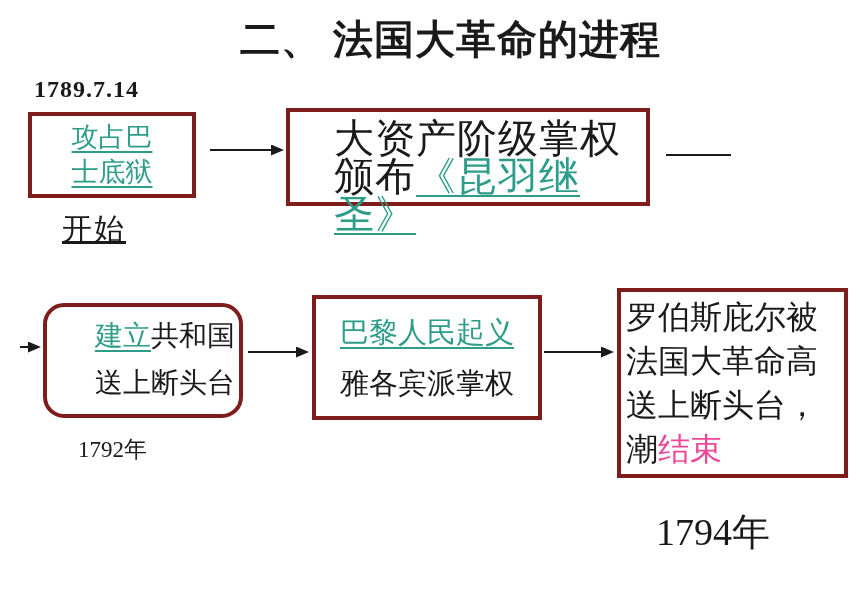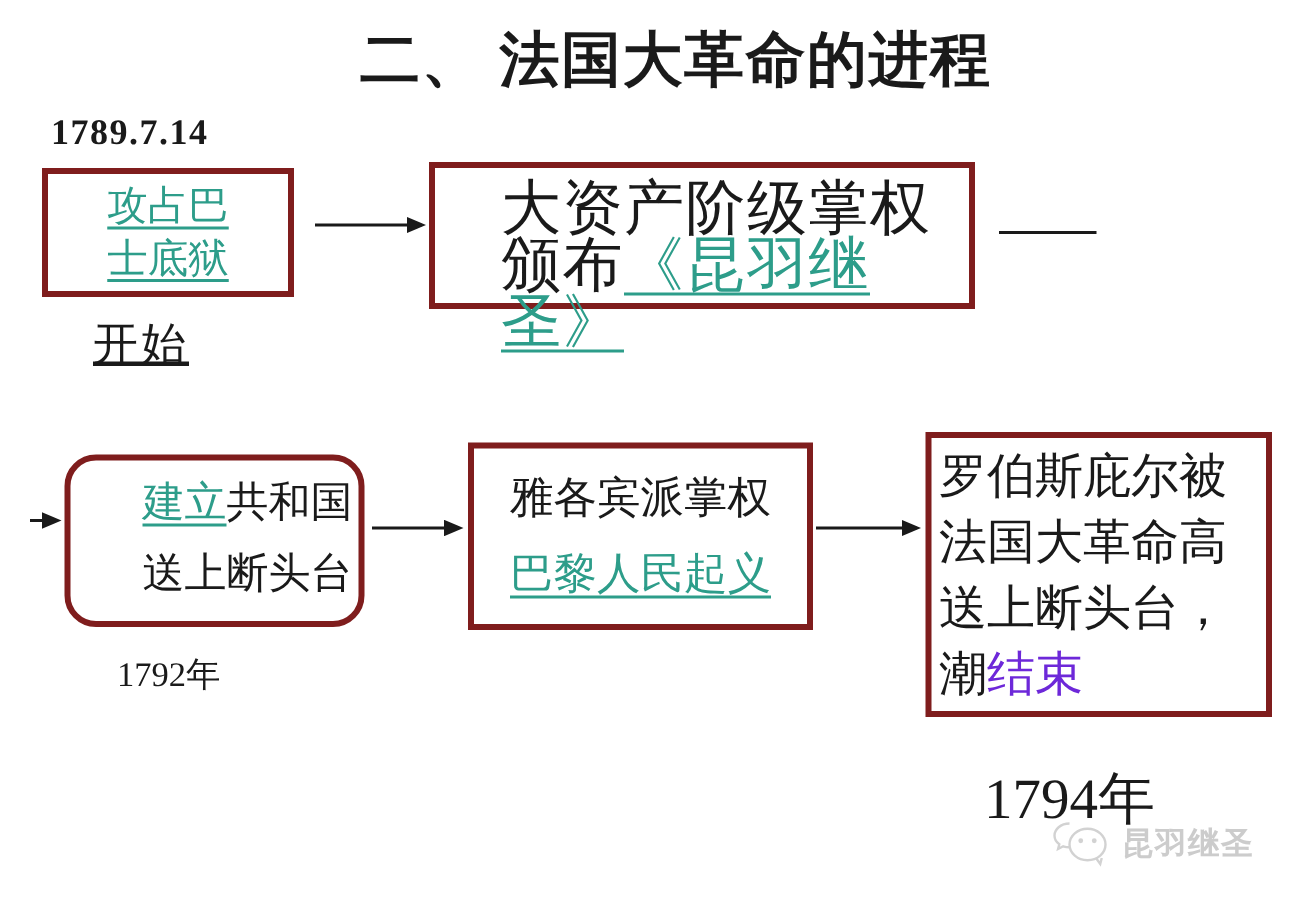--- a/index.html
+++ b/index.html
@@ -43,21 +43,21 @@
   #start-label{left:62px;top:209px;font-size:30px;letter-spacing:2px;text-decoration:underline;}
   #box2{left:286px;top:108px;width:364px;height:98px;padding:8px 0 10px 44px;}
   #box2 .ln{font-size:40px;line-height:38px;letter-spacing:1px;}
   #box3{left:43px;top:303px;width:200px;height:115px;padding:6px 0 8px 48px;border-radius:21px;}
   #box3 .ln{font-size:28px;line-height:36px;}
   #year-1792{left:78px;top:434px;font-size:23px;}
   #box4{left:312px;top:295px;width:230px;height:125px;align-items:center;padding:8px 0;}
   #box4 .ln{font-size:29px;line-height:38px;}
   #box5{left:617px;top:288px;width:231px;height:190px;padding:6px 2px 6px 5px;justify-content:center;}
   #box5 .ln{font-size:32px;line-height:44px;letter-spacing:0px;}
-  .red{color:#6d28d9;}
+  .red{color:#ec4899;}
   #year-1794{left:656px;top:486px;font-size:38px;margin-top:21px;}
   #connectors{left:0;top:0;pointer-events:none;}
   #connectors line{stroke:#1a1a1a;stroke-width:2;}
   #watermark{
     left:700px;top:546px;
     display:flex;align-items:center;gap:6px;
     color:#cccccc;
   }
   #watermark .wm-text{
     font-size:21px;font-weight:bold;letter-spacing:1px;
@@ -86,22 +86,22 @@
   </div>
 
   <div id="box3" class="flowbox">
     <span class="ln"><span class="teal-u">建立</span><span>共和国</span></span>
     <span class="ln">送上断头台</span>
   </div>
 
   <div id="year-1792" class="abs">1792年</div>
 
   <div id="box4" class="flowbox">
+    <span class="ln teal-u">巴黎人民起义</span>
     <span class="ln">雅各宾派掌权</span>
-    <span class="ln teal-u">巴黎人民起义</span>
   </div>
 
   <div id="box5" class="flowbox">
     <span class="ln">罗伯斯庇尔被</span>
     <span class="ln">法国大革命高</span>
     <span class="ln">送上断头台，</span>
     <span class="ln"><span>潮</span><span class="red">结束</span></span>
   </div>
 
   <div id="year-1794" class="abs">1794年</div>
@@ -112,28 +112,14 @@
         <path d="M0,0 L13,5.5 L0,11 Z" fill="#1a1a1a"></path>
       </marker>
     </defs>
     <line x1="210" y1="150" x2="281" y2="150" marker-end="url(#ah)"></line>
     <line x1="666" y1="155" x2="731" y2="155"></line>
     <line x1="20" y1="347" x2="38" y2="347" marker-end="url(#ah)"></line>
     <line x1="248" y1="352" x2="306" y2="352" marker-end="url(#ah)"></line>
     <line x1="544" y1="352" x2="611" y2="352" marker-end="url(#ah)"></line>
   </svg>
 
-  <div id="watermark" class="abs">
-    <svg width="42" height="32" viewBox="0 0 42 32">
-      <g fill="none" stroke="#d2d2d2" stroke-width="1.6">
-        <path d="M13,3 C7,3 3,7 3,11 c0,2.4 1.2,4.4 3.2,5.8 L5.4,20 l3.4-1.8 c1.3,0.4 2.7,0.6 4.2,0.6"></path>
-        <ellipse cx="25" cy="17" rx="12" ry="10.5"></ellipse>
-        <path d="M31,26.5 L33.5,30 L34.5,26"></path>
-      </g>
-      <g fill="#d2d2d2">
-        <circle cx="20.5" cy="14.5" r="1.6"></circle>
-        <circle cx="29.5" cy="14.5" r="1.6"></circle>
-      </g>
-    </svg>
-    <span class="wm-text">昆羽继圣</span>
-  </div>
 
 </div>
 
 </body></html>

